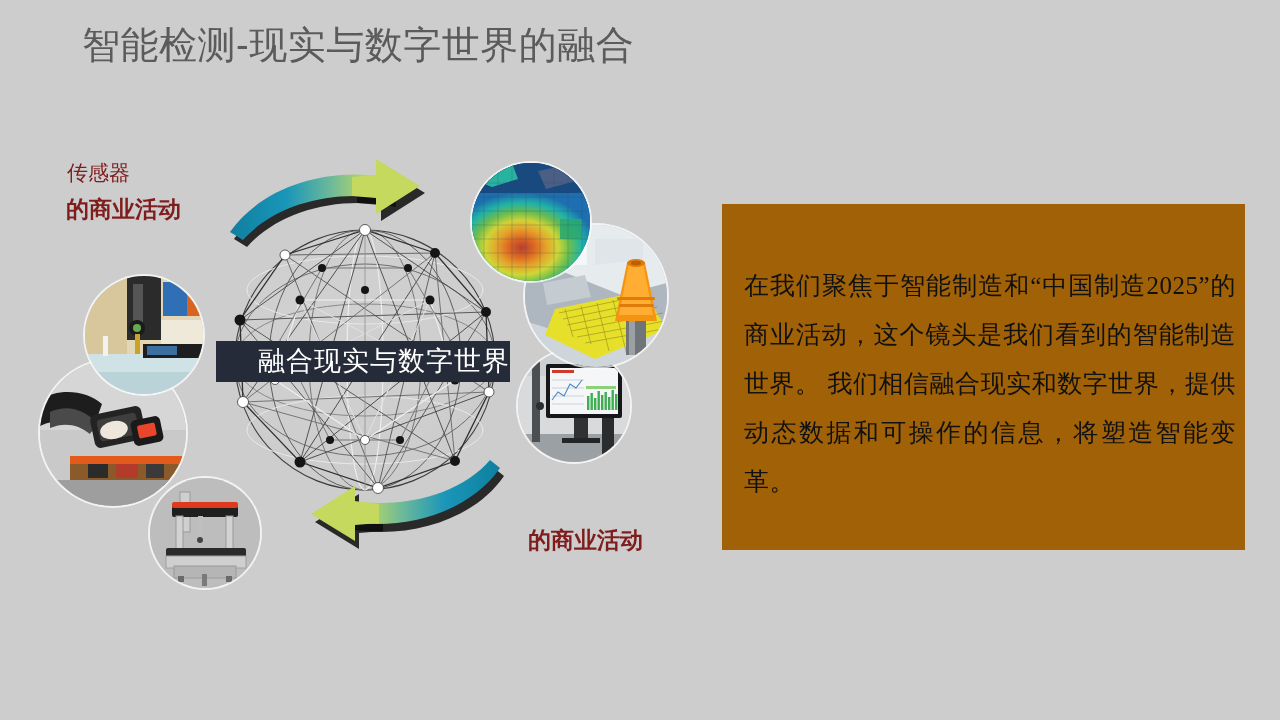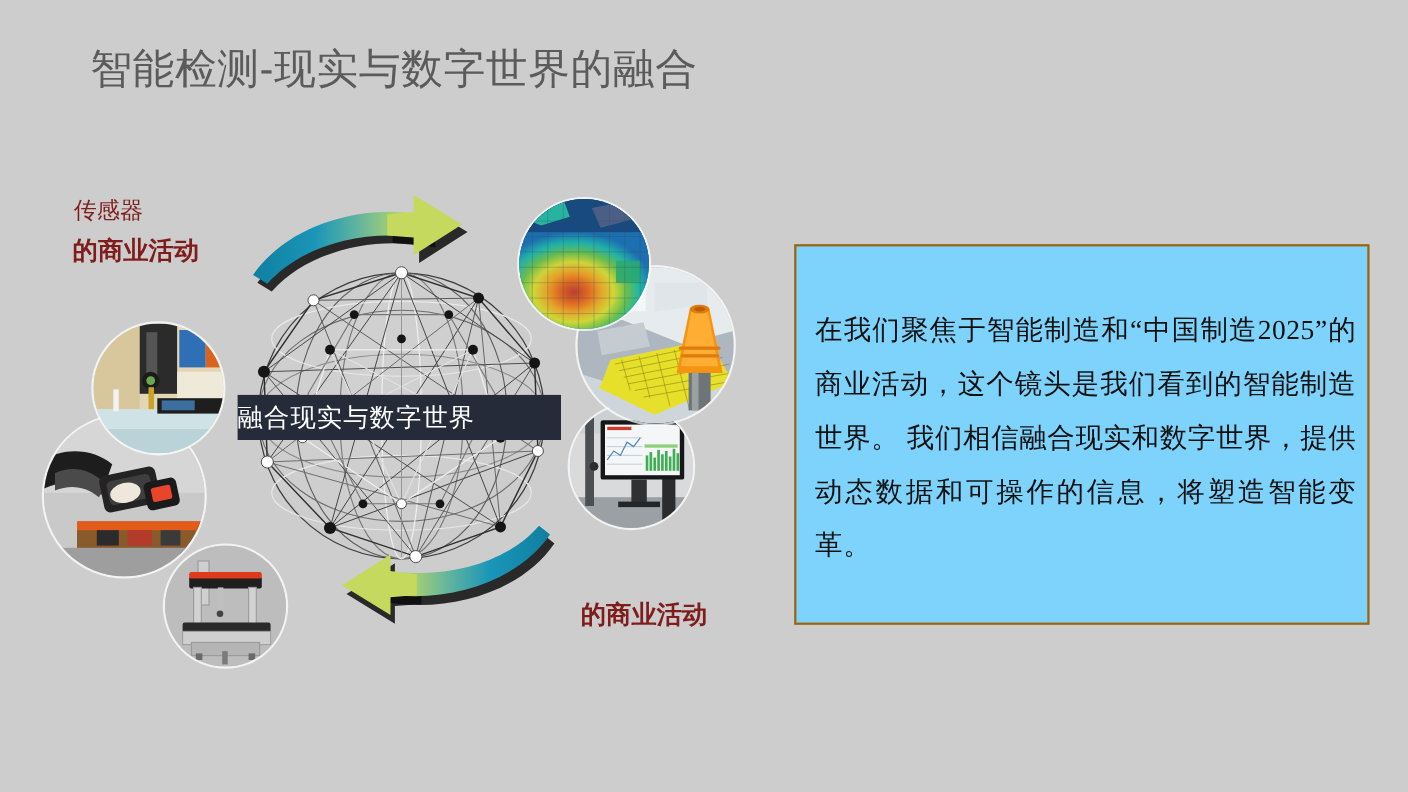--- a/index.html
+++ b/index.html
@@ -9,21 +9,21 @@
   body {
     width: 1280px;
     height: 720px;
     background: #cdcdcd;
     font-family: "Liberation Sans", sans-serif;
     overflow: hidden;
     position: relative;
   }
   #slide {
     position: absolute;
-    left: 0; top: 18px;
+    left: 0; top: 0;
     width: 1280px;
     height: 612px;
     background: #cdcdcd;
   }
 
   
   #slide-title {
     position: absolute;
     left: 82px;
     top: 22px;
@@ -63,23 +63,23 @@
   
   #center-caption {
     position: absolute;
     left: 216px;
     top: 341px;
     width: 294px;
     height: 41px;
     background: #252b38;
     color: #ffffff;
     font-family: "Liberation Serif", serif;
-    font-size: 23px;
+    font-size: 27px;
     line-height: 41px;
-    text-align: left;
+    text-align: right;
     letter-spacing: 1px;
     z-index: 40;
   }
 
   
   #graphic {
     position: absolute;
     left: 0;
     top: 0;
     width: 720px;
@@ -104,22 +104,22 @@
   #photo-cam-sim     { left: 525px; top: 225px; width: 142px; height: 142px; z-index: 21; }
   #photo-dashboard   { left: 518px; top: 350px; width: 112px; height: 112px; z-index: 20; }
 
   
   #text-panel {
     position: absolute;
     left: 722px;
     top: 204px;
     width: 523px;
     height: 346px;
-    background: #7dd3fc;
-    border: 2px solid #a16207;
+    background: #a16207;
+    border: 5px solid #a16207;
     box-sizing: border-box;
     z-index: 30;
   }
   #text-panel-body {
     position: absolute;
     left: 17px;
     top: 52px;
     width: 492px;
     font-family: "Liberation Serif", serif;
     font-size: 25px;

